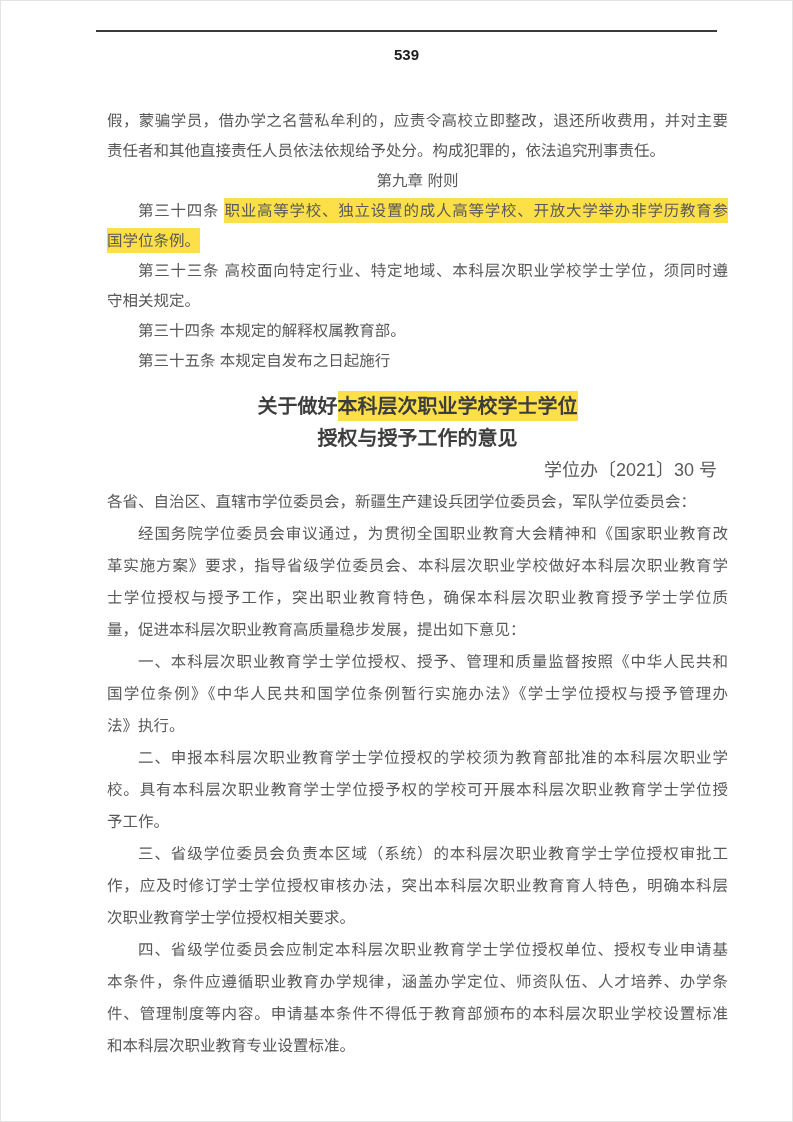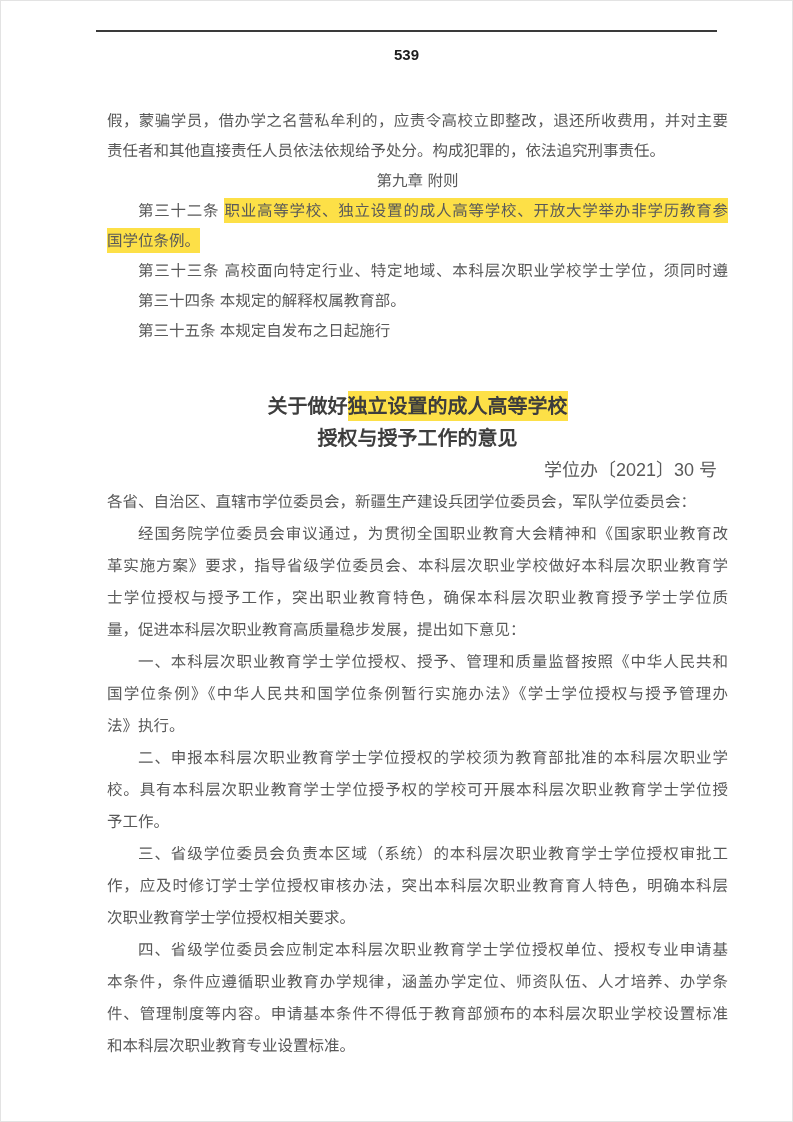--- a/index.html
+++ b/index.html
@@ -83,29 +83,30 @@
 <body>
 
 <div class="sheet">
   <div class="page-number">539</div>
   <div class="header-rule"></div>
 
   <section class="doc" id="doc1-lines">
       <div class="line j"><span>假，蒙骗学员，借办学之名营私牟利的，应责令高校立即整改，退还所收费用，并对主要</span></div>
       <div class="line l"><span>责任者和其他直接责任人员依法依规给予处分。构成犯罪的，依法追究刑事责任。</span></div>
       <div class="line c"><span>第九章 附则</span></div>
-      <div class="line j ind"><span>第三十二条 </span><span class="hl">职业高等学校、独立设置的成人高等学校、开放大学举办非学历教育参</span></div>
+      <div class="line j ind"><span>第三十四条 </span><span class="hl">职业高等学校、独立设置的成人高等学校、开放大学举办非学历教育参</span></div>
       <div class="line l"><span class="hl">国学位条例。</span></div>
       <div class="line j ind"><span>第三十三条 高校面向特定行业、特定地域、本科层次职业学校学士学位，须同时遵</span></div>
+      <div class="line l"><span>守相关规定。</span></div>
       <div class="line l ind"><span>第三十四条 本规定的解释权属教育部。</span></div>
       <div class="line l ind"><span>第三十五条 本规定自发布之日起施行</span></div>
     </section>
 
   <section class="doc" id="title-lines">
-      <div class="line c"><span>关于做好</span><span class="hl">独立设置的成人高等学校</span></div>
+      <div class="line c"><span>关于做好</span><span class="hl">本科层次职业学校学士学位</span></div>
       <div class="line c"><span>授权与授予工作的意见</span></div>
     </section>
 
   <div class="doc-number">学位办〔2021〕30 号</div>
 
   <section class="doc" id="doc2-lines">
       <div class="line l"><span>各省、自治区、直辖市学位委员会，新疆生产建设兵团学位委员会，军队学位委员会：</span></div>
       <div class="line j ind"><span>经国务院学位委员会审议通过，为贯彻全国职业教育大会精神和《国家职业教育改</span></div>
       <div class="line j"><span>革实施方案》要求，指导省级学位委员会、本科层次职业学校做好本科层次职业教育学</span></div>
       <div class="line j"><span>士学位授权与授予工作，突出职业教育特色，确保本科层次职业教育授予学士学位质</span></div>

